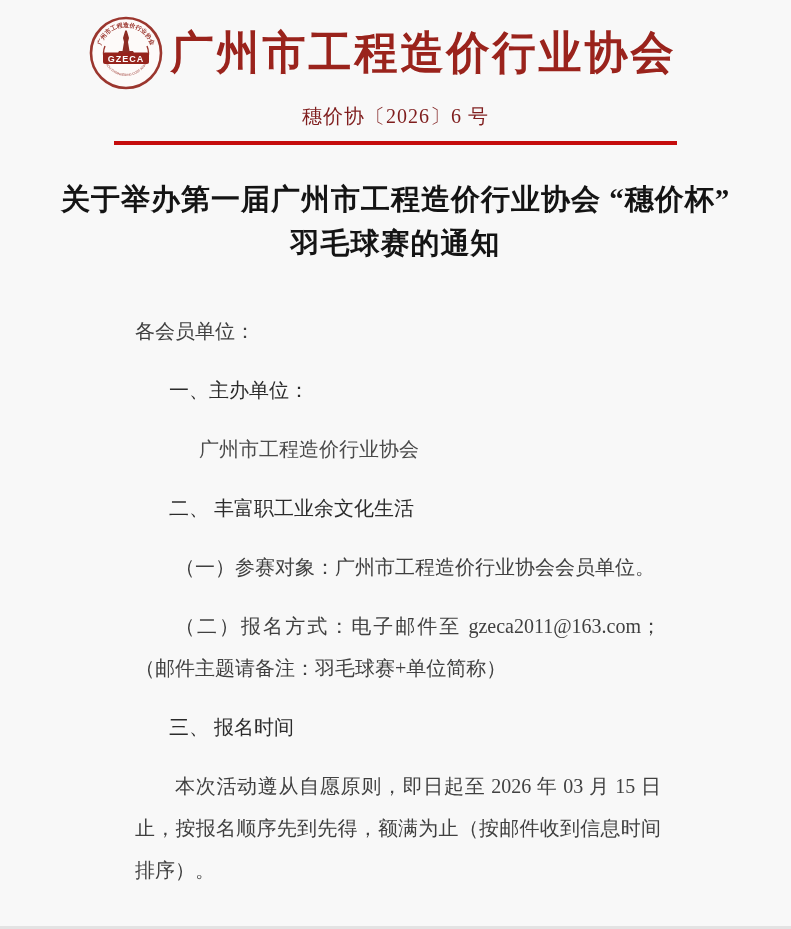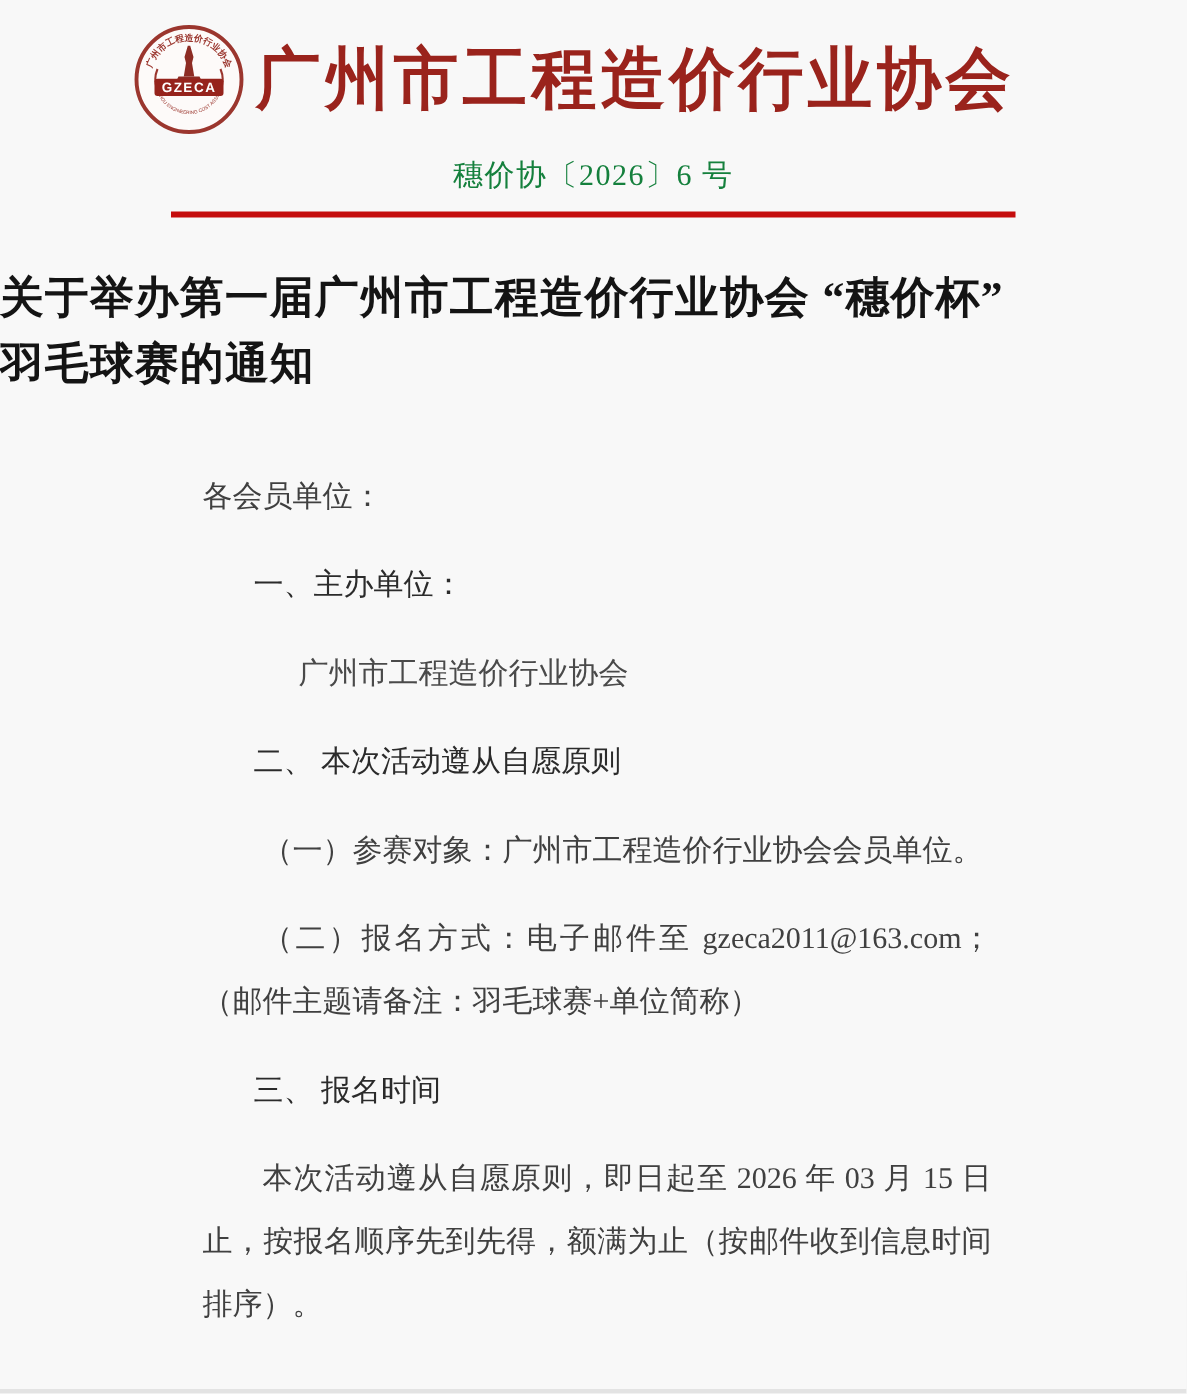--- a/index.html
+++ b/index.html
@@ -27,32 +27,32 @@
     font-weight: bold;
     color: #9a231c;
     letter-spacing: 3px;
     white-space: nowrap;
     transform: scaleY(1.05);
   }
   .doc-number {
     margin-top: 13px;
     text-align: center;
     font-size: 20px;
-    color: #15803d;
+    color: #7f1d1d;
     letter-spacing: 1px;
   }
   .red-line {
     width: 563px;
     height: 4px;
     margin: 11px auto 0 auto;
     background: #c50d0d;
   }
   .doc-title {
     margin-top: 32px;
-    text-align: left;
+    text-align: center;
     font-size: 29px;
     line-height: 44px;
     font-weight: bold;
     color: #141414;
     letter-spacing: 1px;
   }
   .body-text {
     margin: 45px 113px 0 118px;
     font-size: 20px;
     line-height: 42px;
@@ -111,21 +111,21 @@
     <div>关于举办第一届广州市工程造价行业协会 “穗价杯”</div>
     <div>羽毛球赛的通知</div>
   </div>
 
   <div class="body-text">
     <p class="salutation">各会员单位：</p>
 
     <p class="heading">一、主办单位：</p>
     <p class="org-line">广州市工程造价行业协会</p>
 
-    <p class="heading">二、 本次活动遵从自愿原则</p>
+    <p class="heading">二、 丰富职工业余文化生活</p>
     <p class="para">（一）参赛对象：广州市工程造价行业协会会员单位。</p>
     <p class="para">（二）报名方式：电子邮件至 gzeca2011@163.com；（邮件主题请备注：羽毛球赛+单位简称）</p>
 
     <p class="heading">三、 报名时间</p>
     <p class="para">本次活动遵从自愿原则，即日起至 2026 年 03 月 15 日止，按报名顺序先到先得，额满为止（按邮件收到信息时间排序）。</p>
   </div>
 
   <div class="bottom-edge"></div>
 </div>
 

